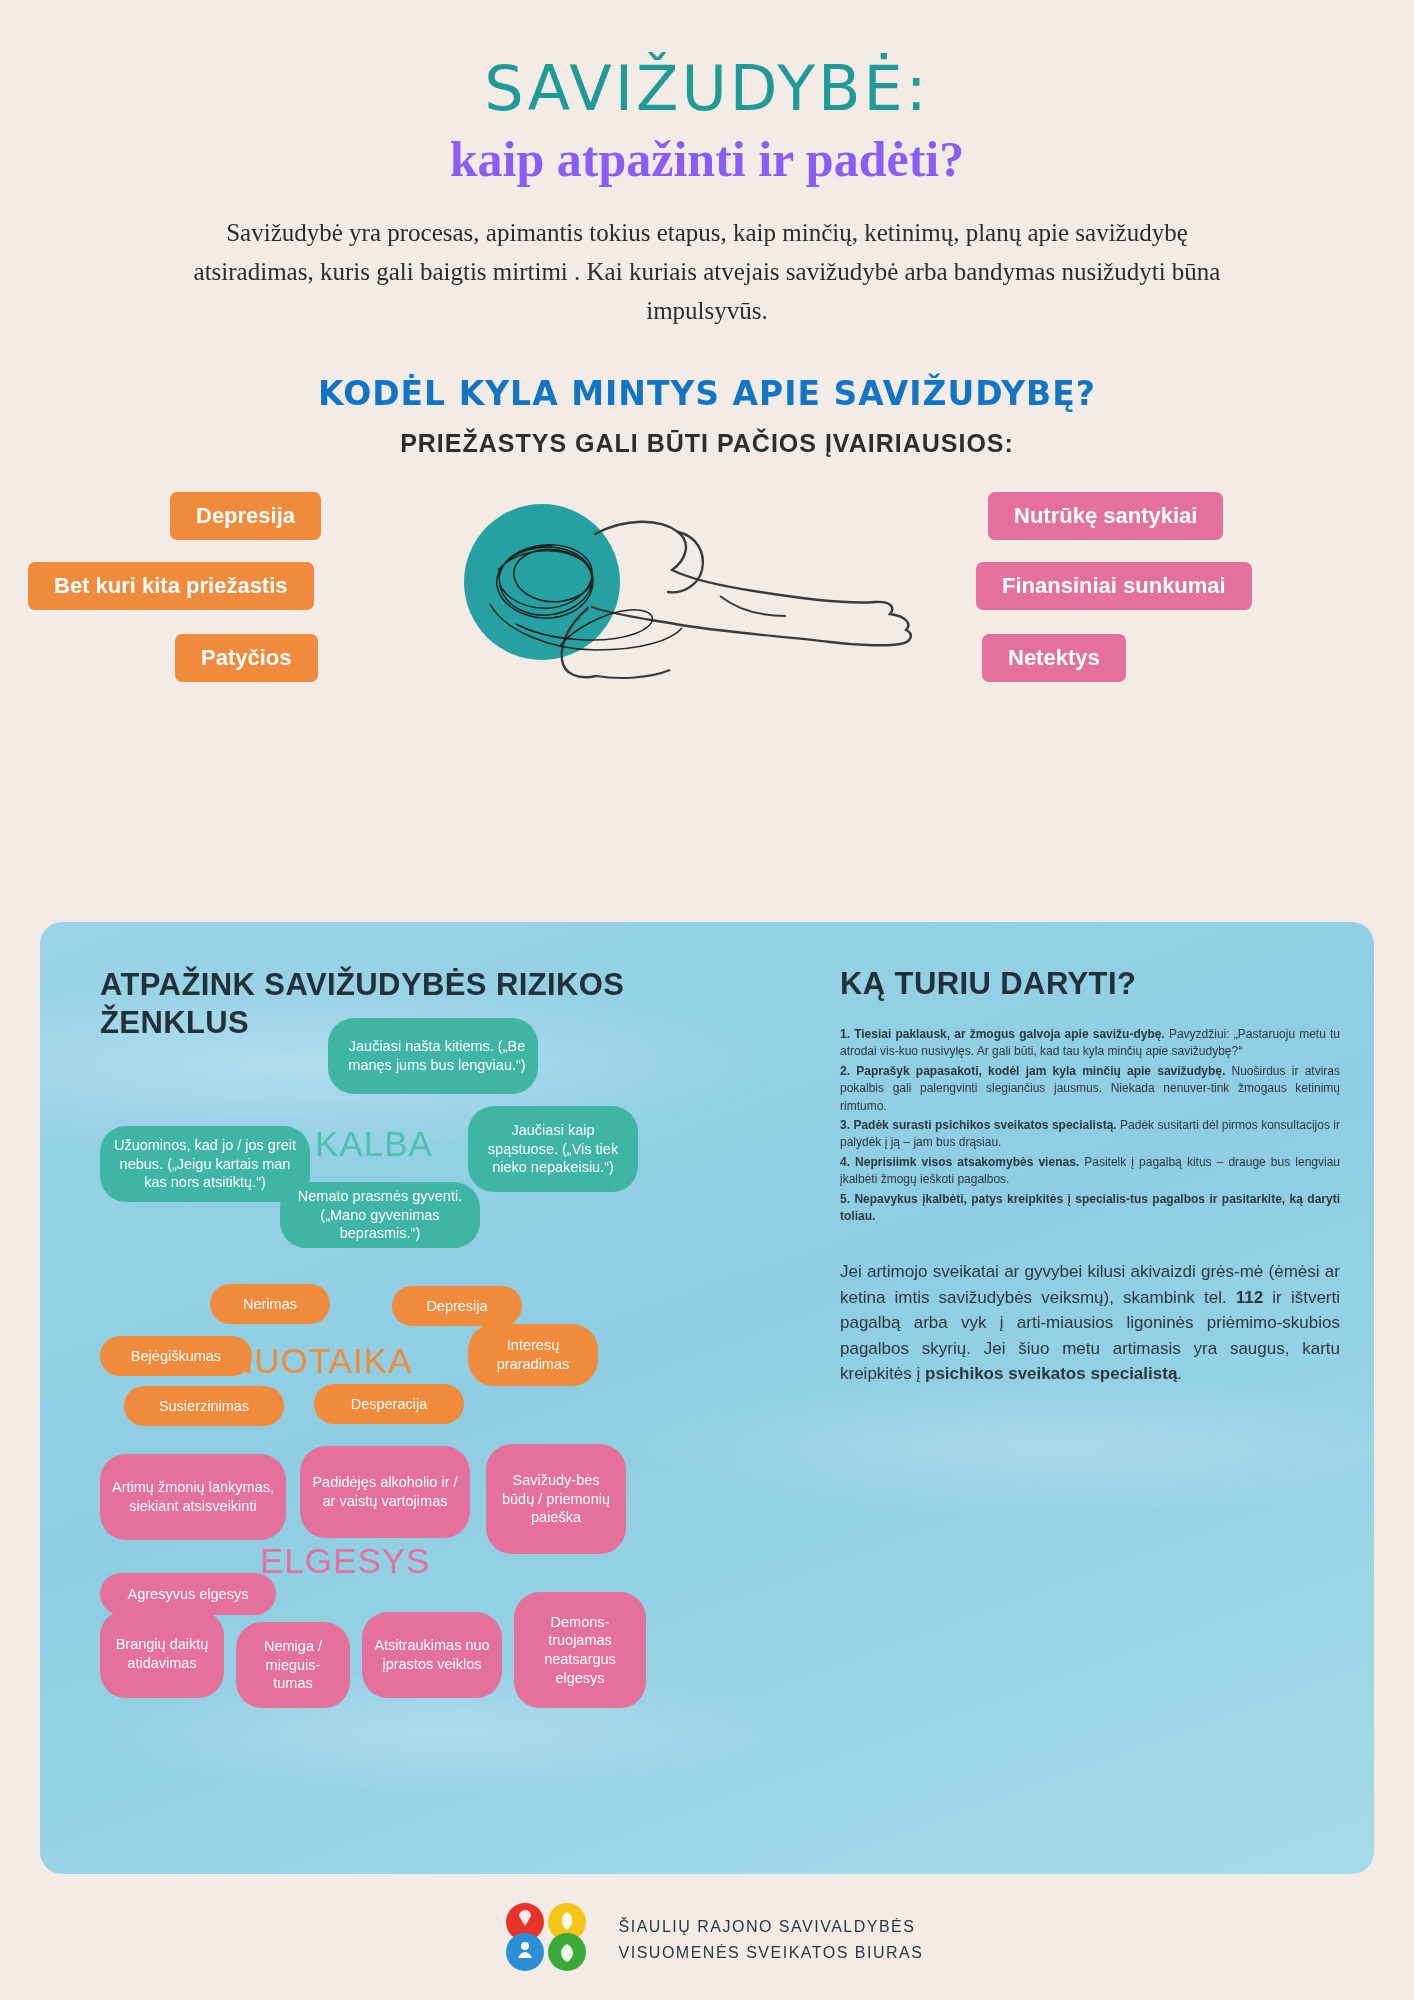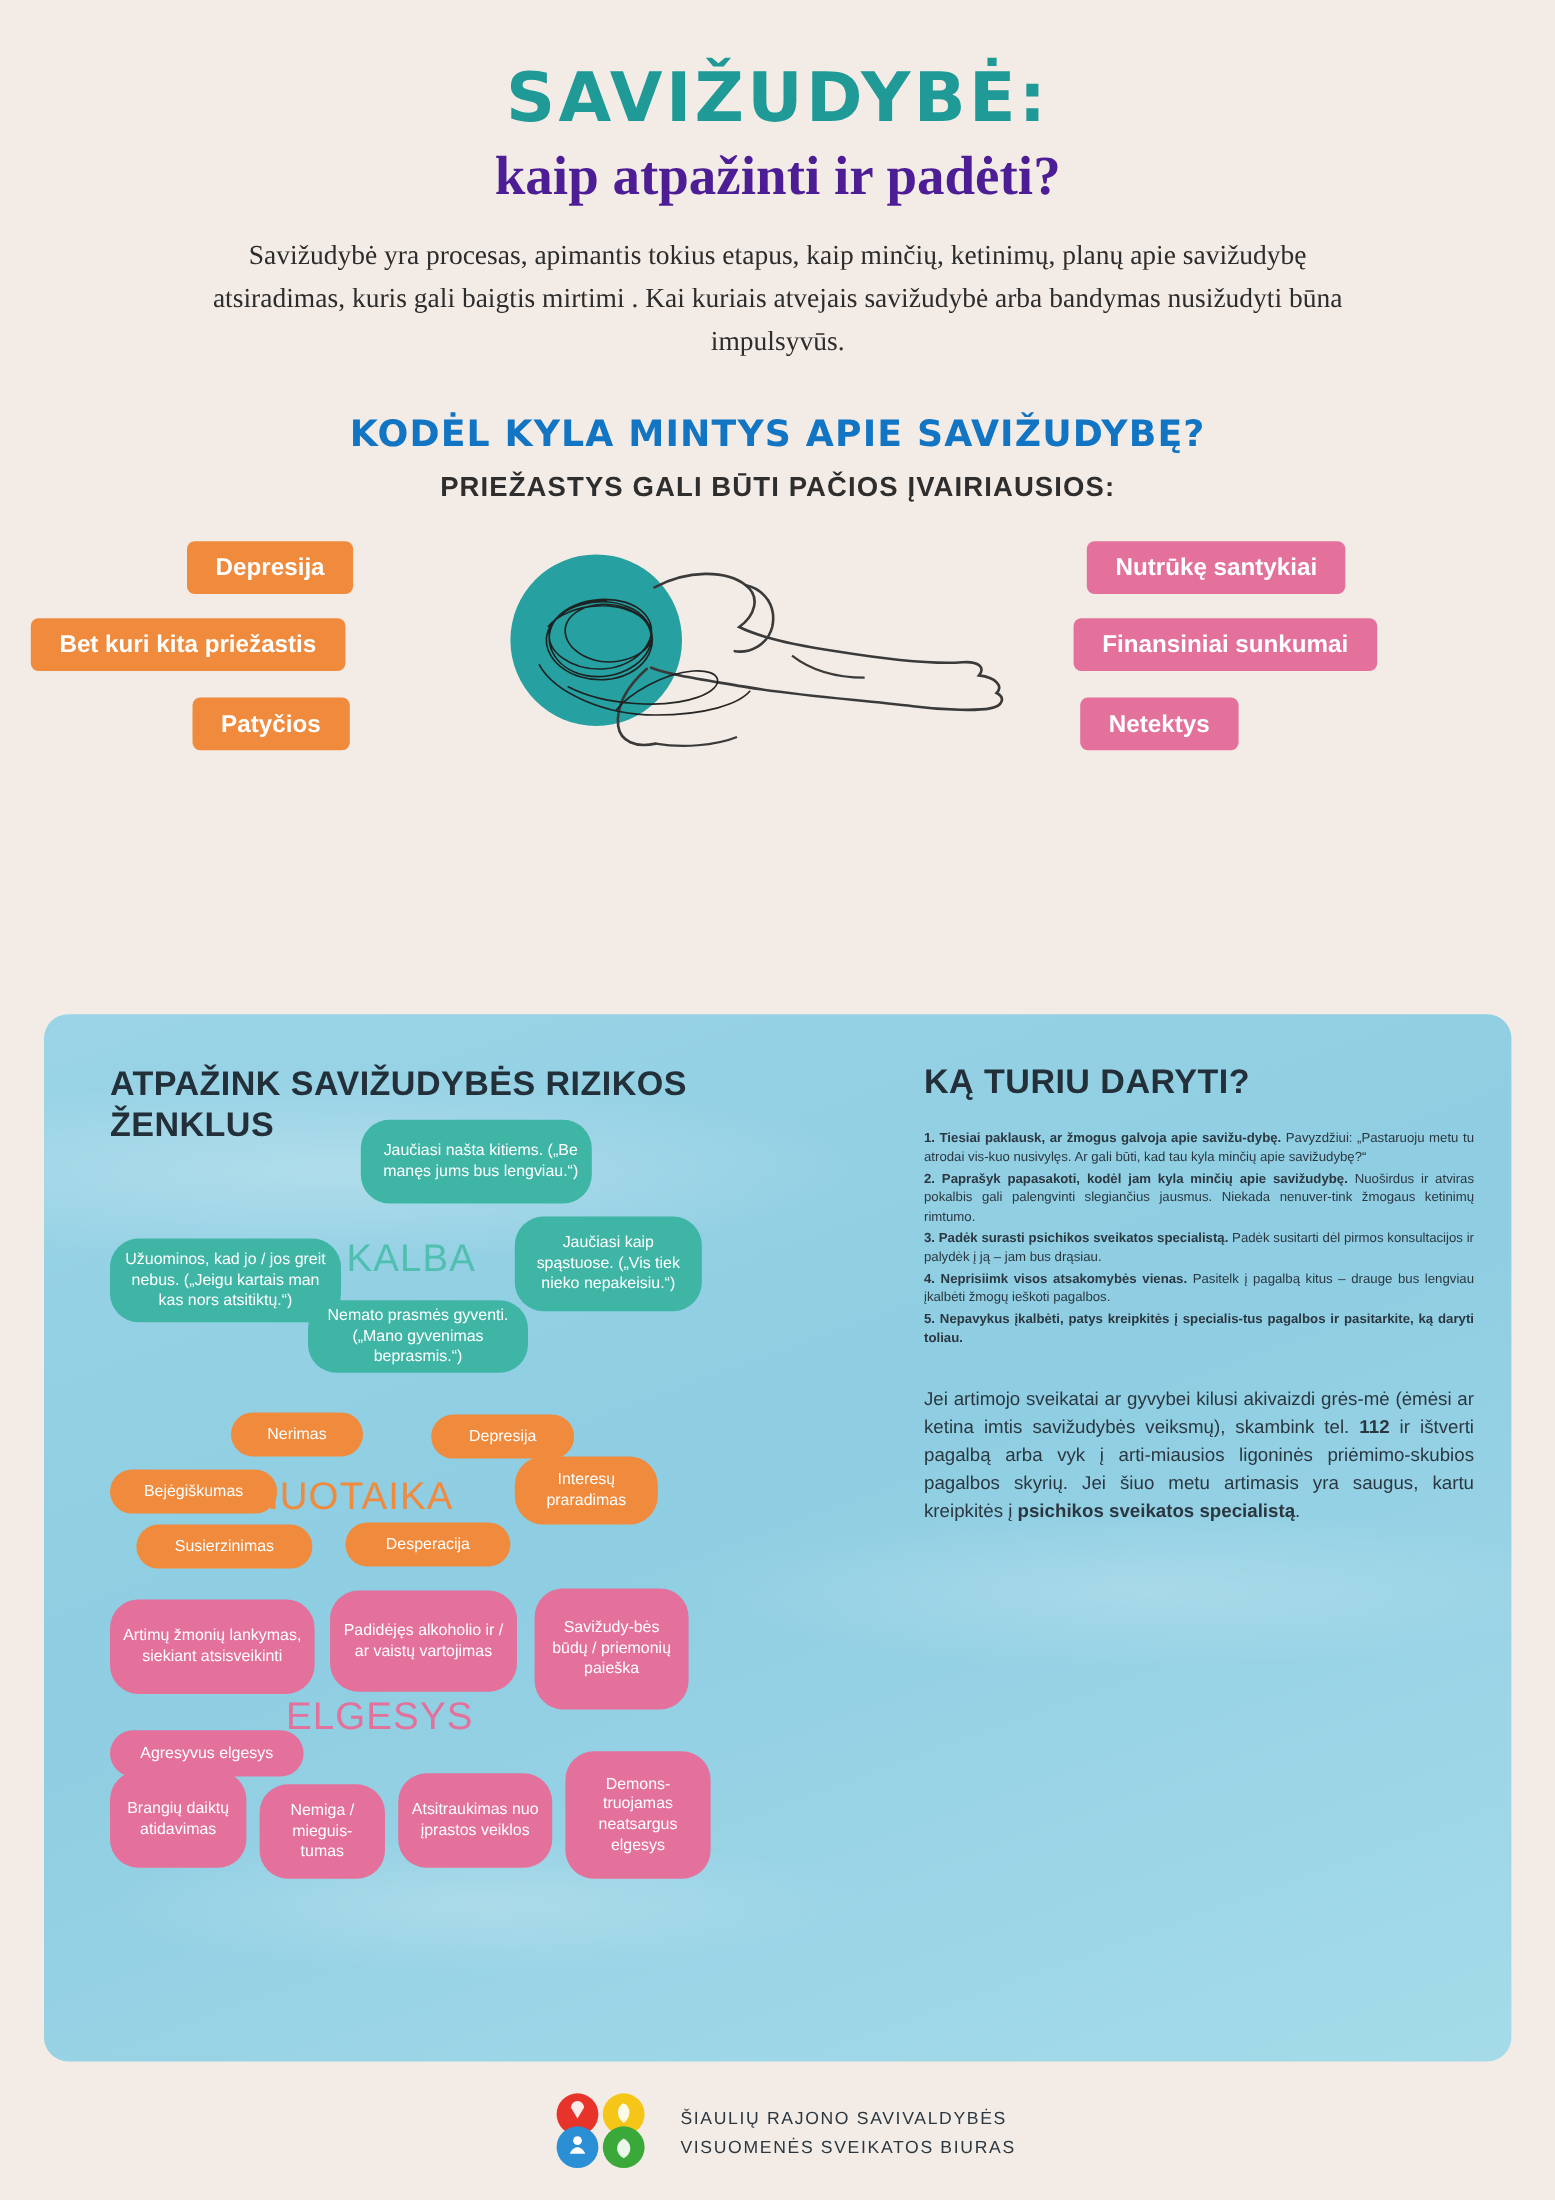--- a/index.html
+++ b/index.html
@@ -11,33 +11,33 @@
     font-family: "Liberation Sans", sans-serif;
     color: #23303a;
     position: relative;
     overflow: hidden;
   }
 
   
   .title-main {
     text-align: center;
     font-family: "DejaVu Sans", sans-serif;
-    font-weight: 700;
+    font-weight: 400;
     font-size: 62px;
     letter-spacing: 3px;
     color: #1f9a96;
     margin: 58px 0 0 0;
     line-height: 1;
     text-transform: uppercase;
   }
   .title-sub {
     text-align: center;
     font-family: "Liberation Serif", serif;
     font-size: 50px;
-    color: #4c1d95;
+    color: #8b5cf6;
     margin: 14px 0 0 0;
     line-height: 1;
   }
   .intro {
     text-align: center;
     font-family: "Liberation Serif", serif;
     font-size: 25px;
     line-height: 1.55;
     color: #2c2c2c;
     margin: 30px auto 0 auto;

